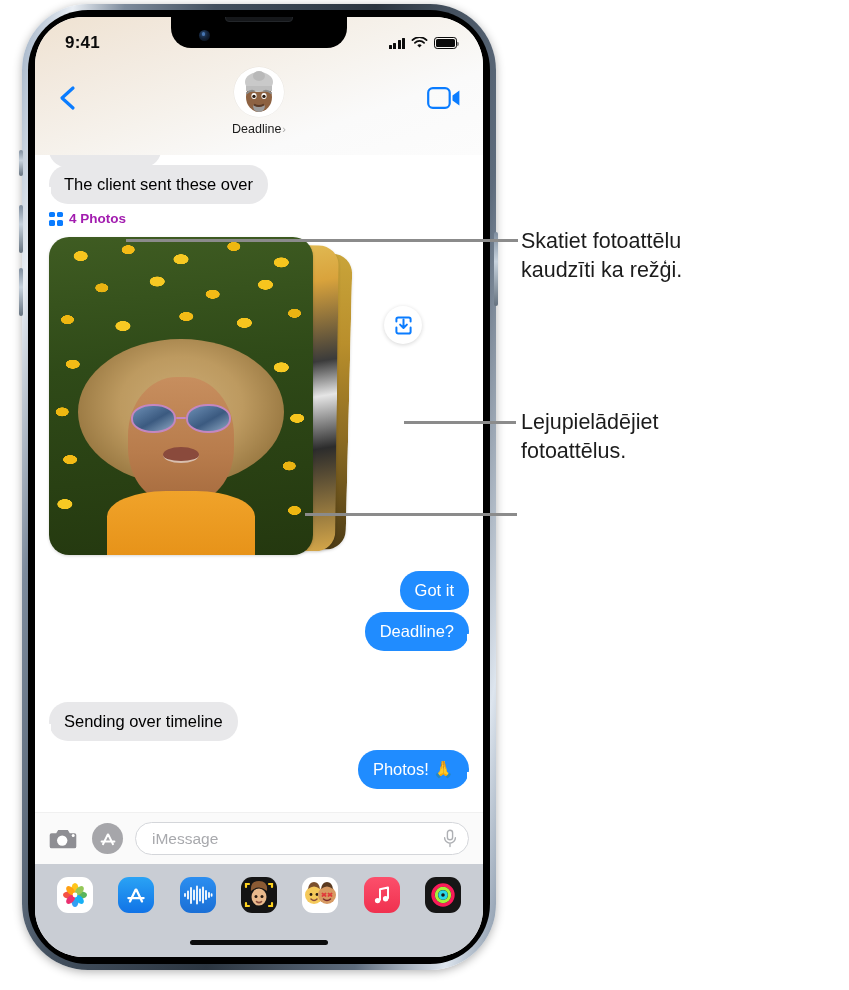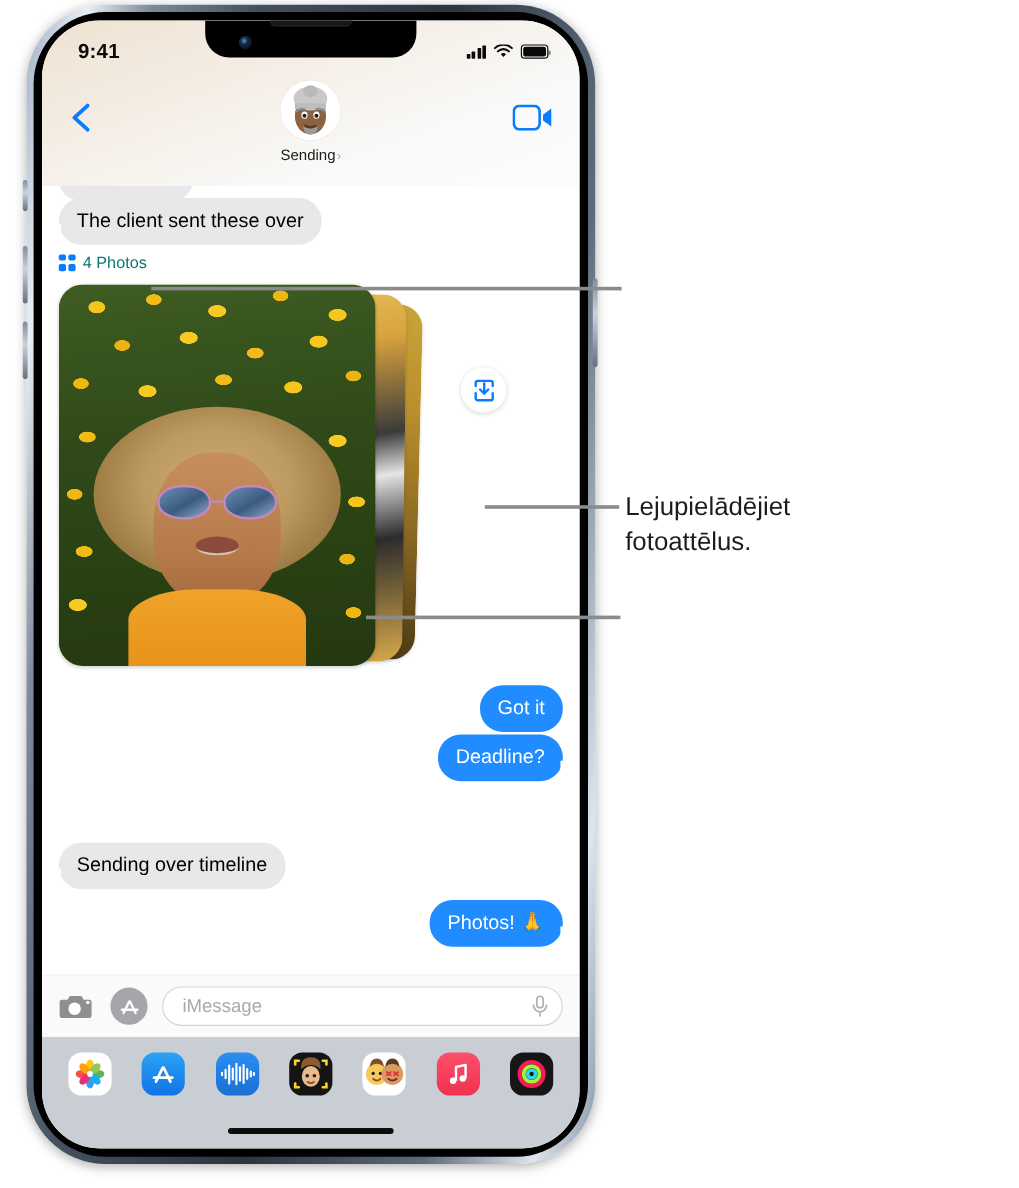--- a/index.html
+++ b/index.html
@@ -90,21 +90,21 @@
     border-bottom-right-radius:12px 14px;}
   .tail-out:before{content:"";position:absolute;right:-5px;bottom:0px;width:16px;height:17px;background:#208cff;
     border-bottom-left-radius:16px 12px;z-index:-1;}
   .tail-out:after{content:"";position:absolute;right:-8px;bottom:0px;width:10px;height:17px;background:#fff;
     border-bottom-left-radius:12px 14px;}
 
   
   .photos-label{position:absolute;left:14px;top:6px;display:flex;align-items:center;gap:6px;cursor:pointer;}
   .gridicon{width:14px;height:14px;display:grid;grid-template-columns:1fr 1fr;grid-template-rows:1fr 1fr;gap:2.2px;}
   .gridicon s{display:block;background:#0a7cff;border-radius:1.6px;}
-  .plabel{font-size:13.5px;color:#0f766e;font-weight:400;}
+  .plabel{font-size:13.5px;color:#a21caf;font-weight:700;}
 
   
   .stack{position:absolute;left:14px;top:30px;width:292px;height:322px;}
   .card{position:absolute;border-radius:20px;overflow:hidden;box-shadow:0 1px 3px rgba(0,0,0,.16);}
   .card3{left:46px;top:14px;width:254px;height:296px;transform:rotate(1.4deg);}
   .card2{left:30px;top:7px;width:258px;height:306px;transform:rotate(0.7deg);}
   .card1{left:0px;top:0px;width:264px;height:318px;}
   .ph3{width:100%;height:100%;background:
      linear-gradient(180deg,#c9a43a 0%,#b98f2c 30%,#8d6c22 62%,#4c3b15 100%);}
   .ph2{width:100%;height:100%;background:
@@ -227,21 +227,21 @@
                 <ellipse cx="20" cy="29" rx="2.6" ry="3" fill="#fff"></ellipse>
                 <ellipse cx="30" cy="29" rx="2.6" ry="3" fill="#fff"></ellipse>
                 <circle cx="20" cy="29.4" r="1.7" fill="#2a1c12"></circle>
                 <circle cx="30" cy="29.4" r="1.7" fill="#2a1c12"></circle>
                 <path d="M13 26q3-3 7-2M30 24q4-1 7 2" stroke="#8b8b8b" stroke-width="1.8" fill="none" stroke-linecap="round"></path>
                 <path d="M19 38q6 4 12 0 0 7-6 7t-6-7z" fill="#9b9b9b"></path>
                 <path d="M20 37.5q5 3 10 0" stroke="#5a3b28" stroke-width="2" fill="none"></path>
               </svg>
             </div>
             <div class="cname">
-              <span>Sending</span><span class="chev">›</span>
+              <span>Deadline</span><span class="chev">›</span>
             </div>
           </div>
 
           <svg class="facetime" viewBox="0 0 34 22">
             <rect x="1.2" y="1.2" width="21.5" height="19.6" rx="4.6" stroke="#0a7cff" stroke-width="2.2" fill="none"></rect>
             <path d="M25.5 8.6 32.4 3.5v15L25.5 13.4z" fill="#0a7cff"></path>
           </svg>
         </div>
       </div>
 
@@ -391,20 +391,24 @@
 
   <div class="btn-side btn-sil"></div>
   <div class="btn-side btn-vup"></div>
   <div class="btn-side btn-vdn"></div>
   <div class="btn-side btn-pwr"></div>
 
   <div class="leader" style="left:126px;top:239px;width:392px;"></div>
   <div class="leader" style="left:404px;top:421px;width:112px;"></div>
   <div class="leader" style="left:305px;top:513px;width:212px;"></div>
 
+  <div class="callout" style="left:521px;top:227px;width:320px;">
+    <div>Skatiet fotoattēlu</div>
+    <div>kaudzīti ka režģi.</div>
+  </div>
 
   <div class="callout" style="left:521px;top:408px;width:320px;">
     <div>Lejupielādējiet</div>
     <div>fotoattēlus.</div>
   </div>
 
 
 </div>
 
 </body></html>

